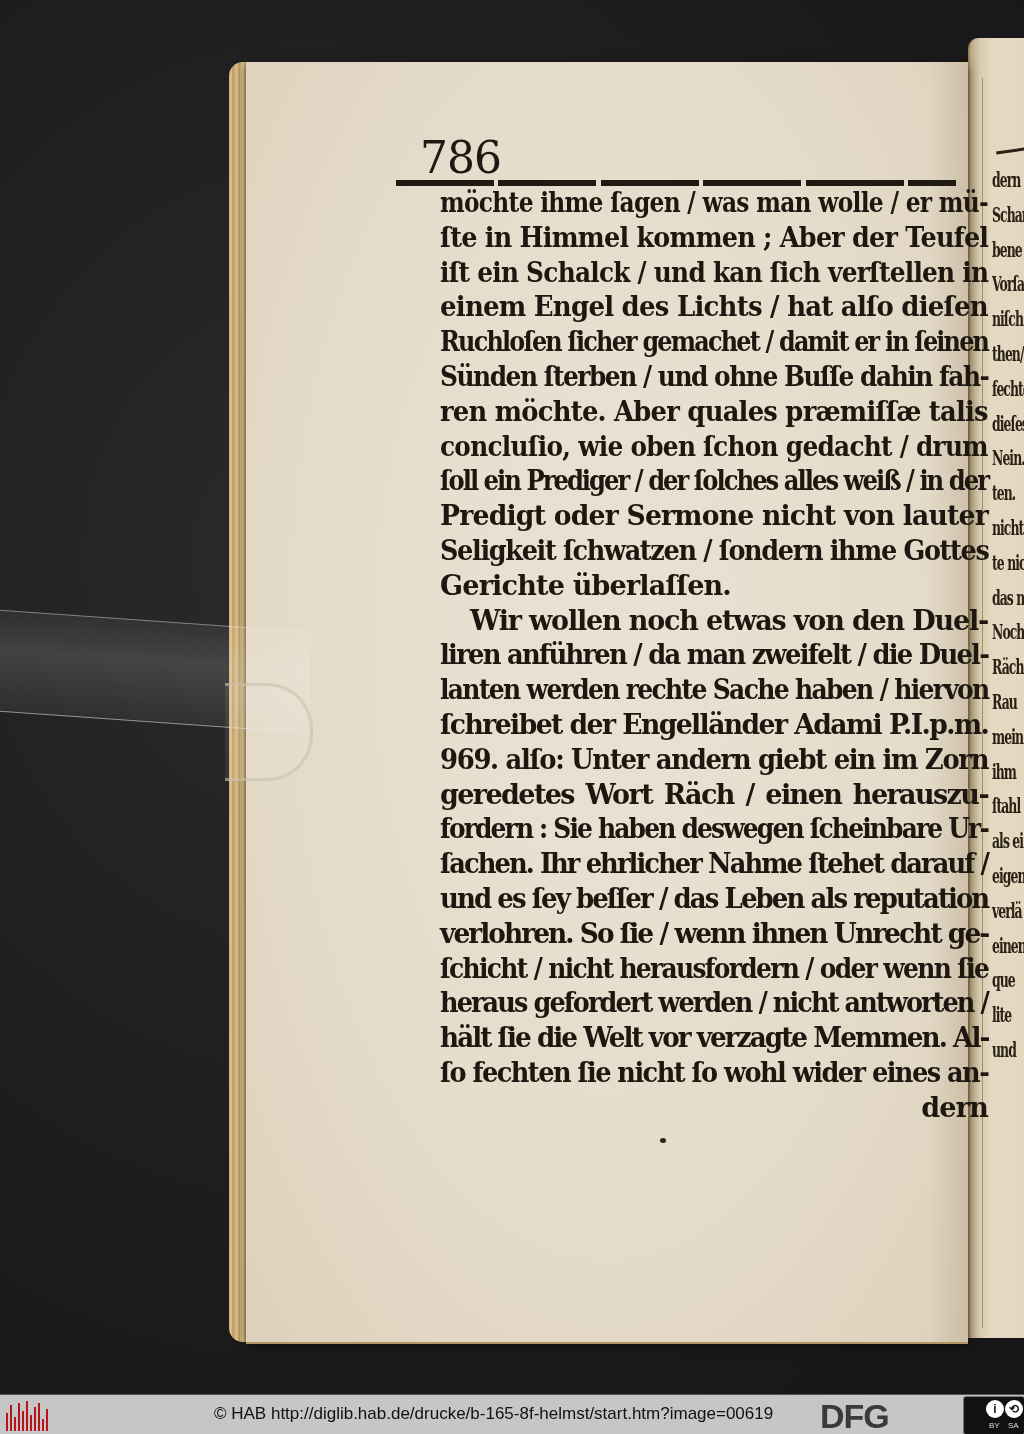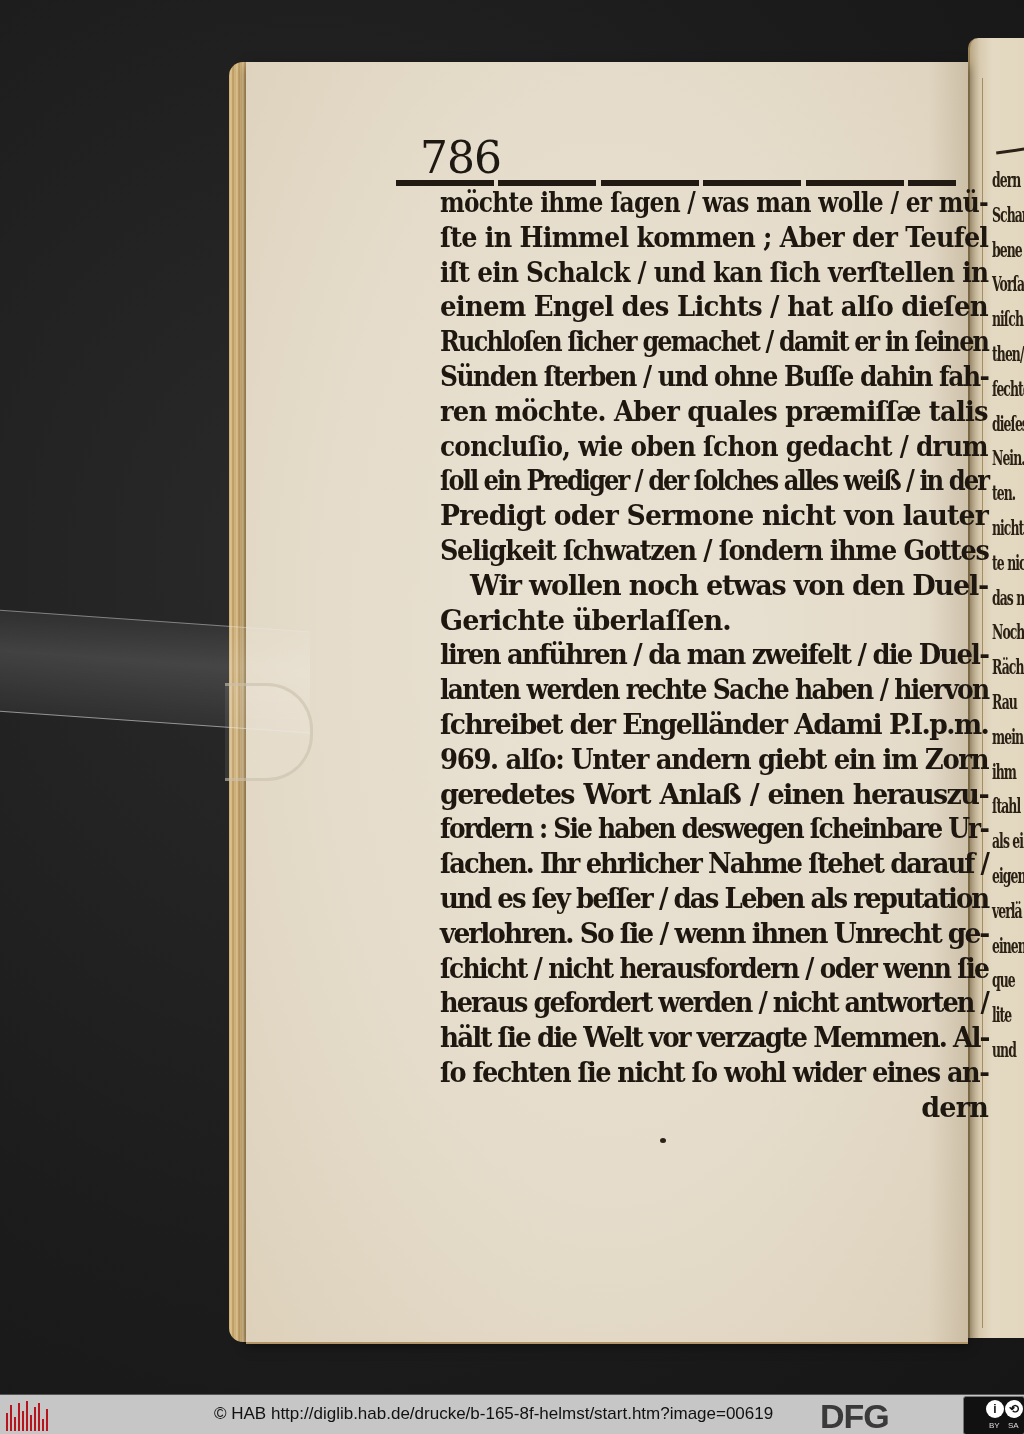--- a/index.html
+++ b/index.html
@@ -199,27 +199,27 @@
     <div class="line" style="transform: scaleX(0.942); transform-origin: left center; width: 582px;">ſte in Himmel kommen ; Aber der Teufel</div>
     <div class="line" style="transform: scaleX(0.918); transform-origin: left center; width: 597px;">iſt ein Schalck / und kan ſich verſtellen in</div>
     <div class="line" style="transform: scaleX(0.963); transform-origin: left center; width: 569px;">einem Engel des Lichts / hat alſo dieſen</div>
     <div class="line" style="letter-spacing: -2px; transform: scaleX(0.884); transform-origin: left center; width: 620px;">Ruchloſen ſicher gemachet / damit er in ſeinen</div>
     <div class="line" style="letter-spacing: -1.6px; transform: scaleX(0.921); transform-origin: left center; width: 595px;">Sünden ſterben / und ohne Buſſe dahin fah-</div>
     <div class="line" style="transform: scaleX(0.956); transform-origin: left center; width: 573px;">ren möchte.   Aber quales præmiſſæ talis</div>
     <div class="line" style="transform: scaleX(0.919); transform-origin: left center; width: 596px;">concluſio, wie oben ſchon gedacht / drum</div>
     <div class="line" style="letter-spacing: -2.2px; transform: scaleX(0.898); transform-origin: left center; width: 610px;">ſoll ein Prediger / der ſolches alles weiß / in der</div>
     <div class="line" style="transform: scaleX(0.987); transform-origin: left center; width: 555px;">Predigt oder Sermone nicht von lauter</div>
     <div class="line" style="letter-spacing: -1.4px; transform: scaleX(0.945); transform-origin: left center; width: 580px;">Seligkeit ſchwatzen / ſondern ihme Gottes</div>
+    <div class="line last">Gerichte überlaſſen.</div>
     <div class="line indent" style="letter-spacing:-1.2px;">Wir wollen noch etwas von den Duel-</div>
-    <div class="line last">Gerichte überlaſſen.</div>
     <div class="line" style="letter-spacing: -1.8px; transform: scaleX(0.955); transform-origin: left center; width: 574px;">liren anführen / da man zweifelt / die Duel-</div>
     <div class="line" style="letter-spacing: -1.8px; transform: scaleX(0.926); transform-origin: left center; width: 592px;">lanten werden rechte Sache haben / hiervon</div>
     <div class="line" style="letter-spacing: -1.6px; transform: scaleX(0.986); transform-origin: left center; width: 556px;">ſchreibet der Engelländer Adami P.I.p.m.</div>
     <div class="line" style="letter-spacing: -1.4px; transform: scaleX(0.96); transform-origin: left center; width: 571px;">969. alſo: Unter andern giebt ein im Zorn</div>
-    <div class="line" style="letter-spacing:-1.6px;">geredetes Wort Anlaß / einen herauszu-</div>
+    <div class="line" style="letter-spacing:-1.6px;">geredetes Wort Räch / einen herauszu-</div>
     <div class="line" style="letter-spacing: -2px; transform: scaleX(0.924); transform-origin: left center; width: 593px;">fordern : Sie haben deswegen ſcheinbare Ur-</div>
     <div class="line" style="letter-spacing: -2px; transform: scaleX(0.953); transform-origin: left center; width: 575px;">ſachen.   Ihr ehrlicher Nahme ſtehet darauf /</div>
     <div class="line" style="letter-spacing: -2px; transform: scaleX(0.963); transform-origin: left center; width: 569px;">und es ſey beſſer / das Leben als reputation</div>
     <div class="line" style="letter-spacing: -2px; transform: scaleX(0.979); transform-origin: left center; width: 560px;">verlohren.   So ſie / wenn ihnen Unrecht ge-</div>
     <div class="line" style="letter-spacing: -1.8px; transform: scaleX(0.923); transform-origin: left center; width: 594px;">ſchicht / nicht herausfordern / oder wenn ſie</div>
     <div class="line" style="letter-spacing: -2px; transform: scaleX(0.946); transform-origin: left center; width: 579px;">heraus gefordert werden / nicht antworten /</div>
     <div class="line" style="letter-spacing: -2px; transform: scaleX(0.972); transform-origin: left center; width: 564px;">hält ſie die Welt vor verzagte Memmen. Al-</div>
     <div class="line" style="letter-spacing: -1.6px; transform: scaleX(0.948); transform-origin: left center; width: 578px;">ſo fechten ſie nicht ſo wohl wider eines an-</div>
     <div class="line catch">dern</div>
   </div>

